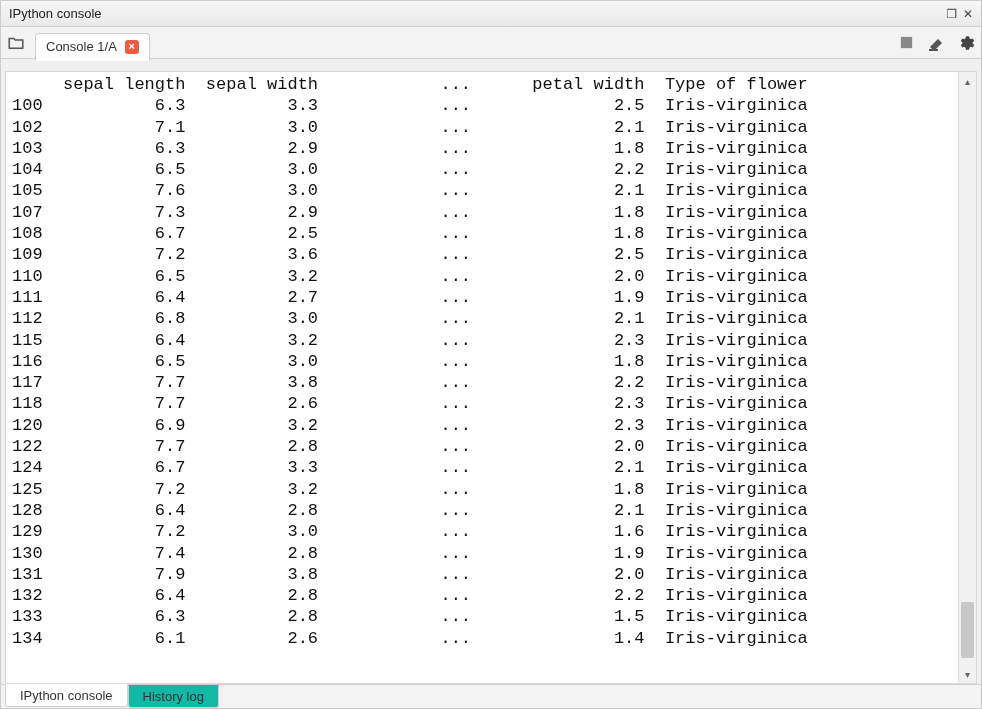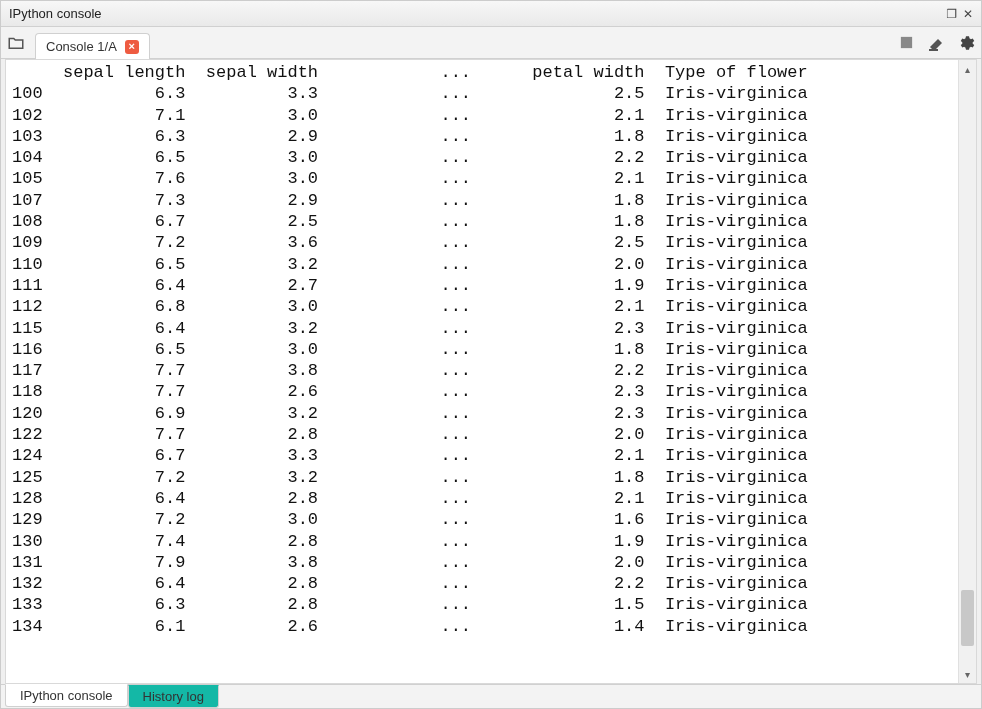--- a/index.html
+++ b/index.html
@@ -58,21 +58,21 @@
     color:#fff; font-size:11px; font-weight:bold; line-height:1;
   }
   .tab-row .right-icons {
     margin-left:auto; display:flex; gap:12px; align-items:center;
   }
   .right-icons .icon { width:18px; height:18px; cursor:pointer; display:flex; align-items:center; justify-content:center; }
   .console-area {
     flex:1;
     background:#fff;
     border:1px solid #d9d9d9;
-    margin:0 4px 0 4px;
+    margin:12px 4px 0 4px;
     position:relative;
     overflow:hidden;
     display:flex;
   }
   .console-content {
     flex:1;
     overflow:hidden;
     padding:2px 0 2px 6px;
   }
   pre.dataframe {

